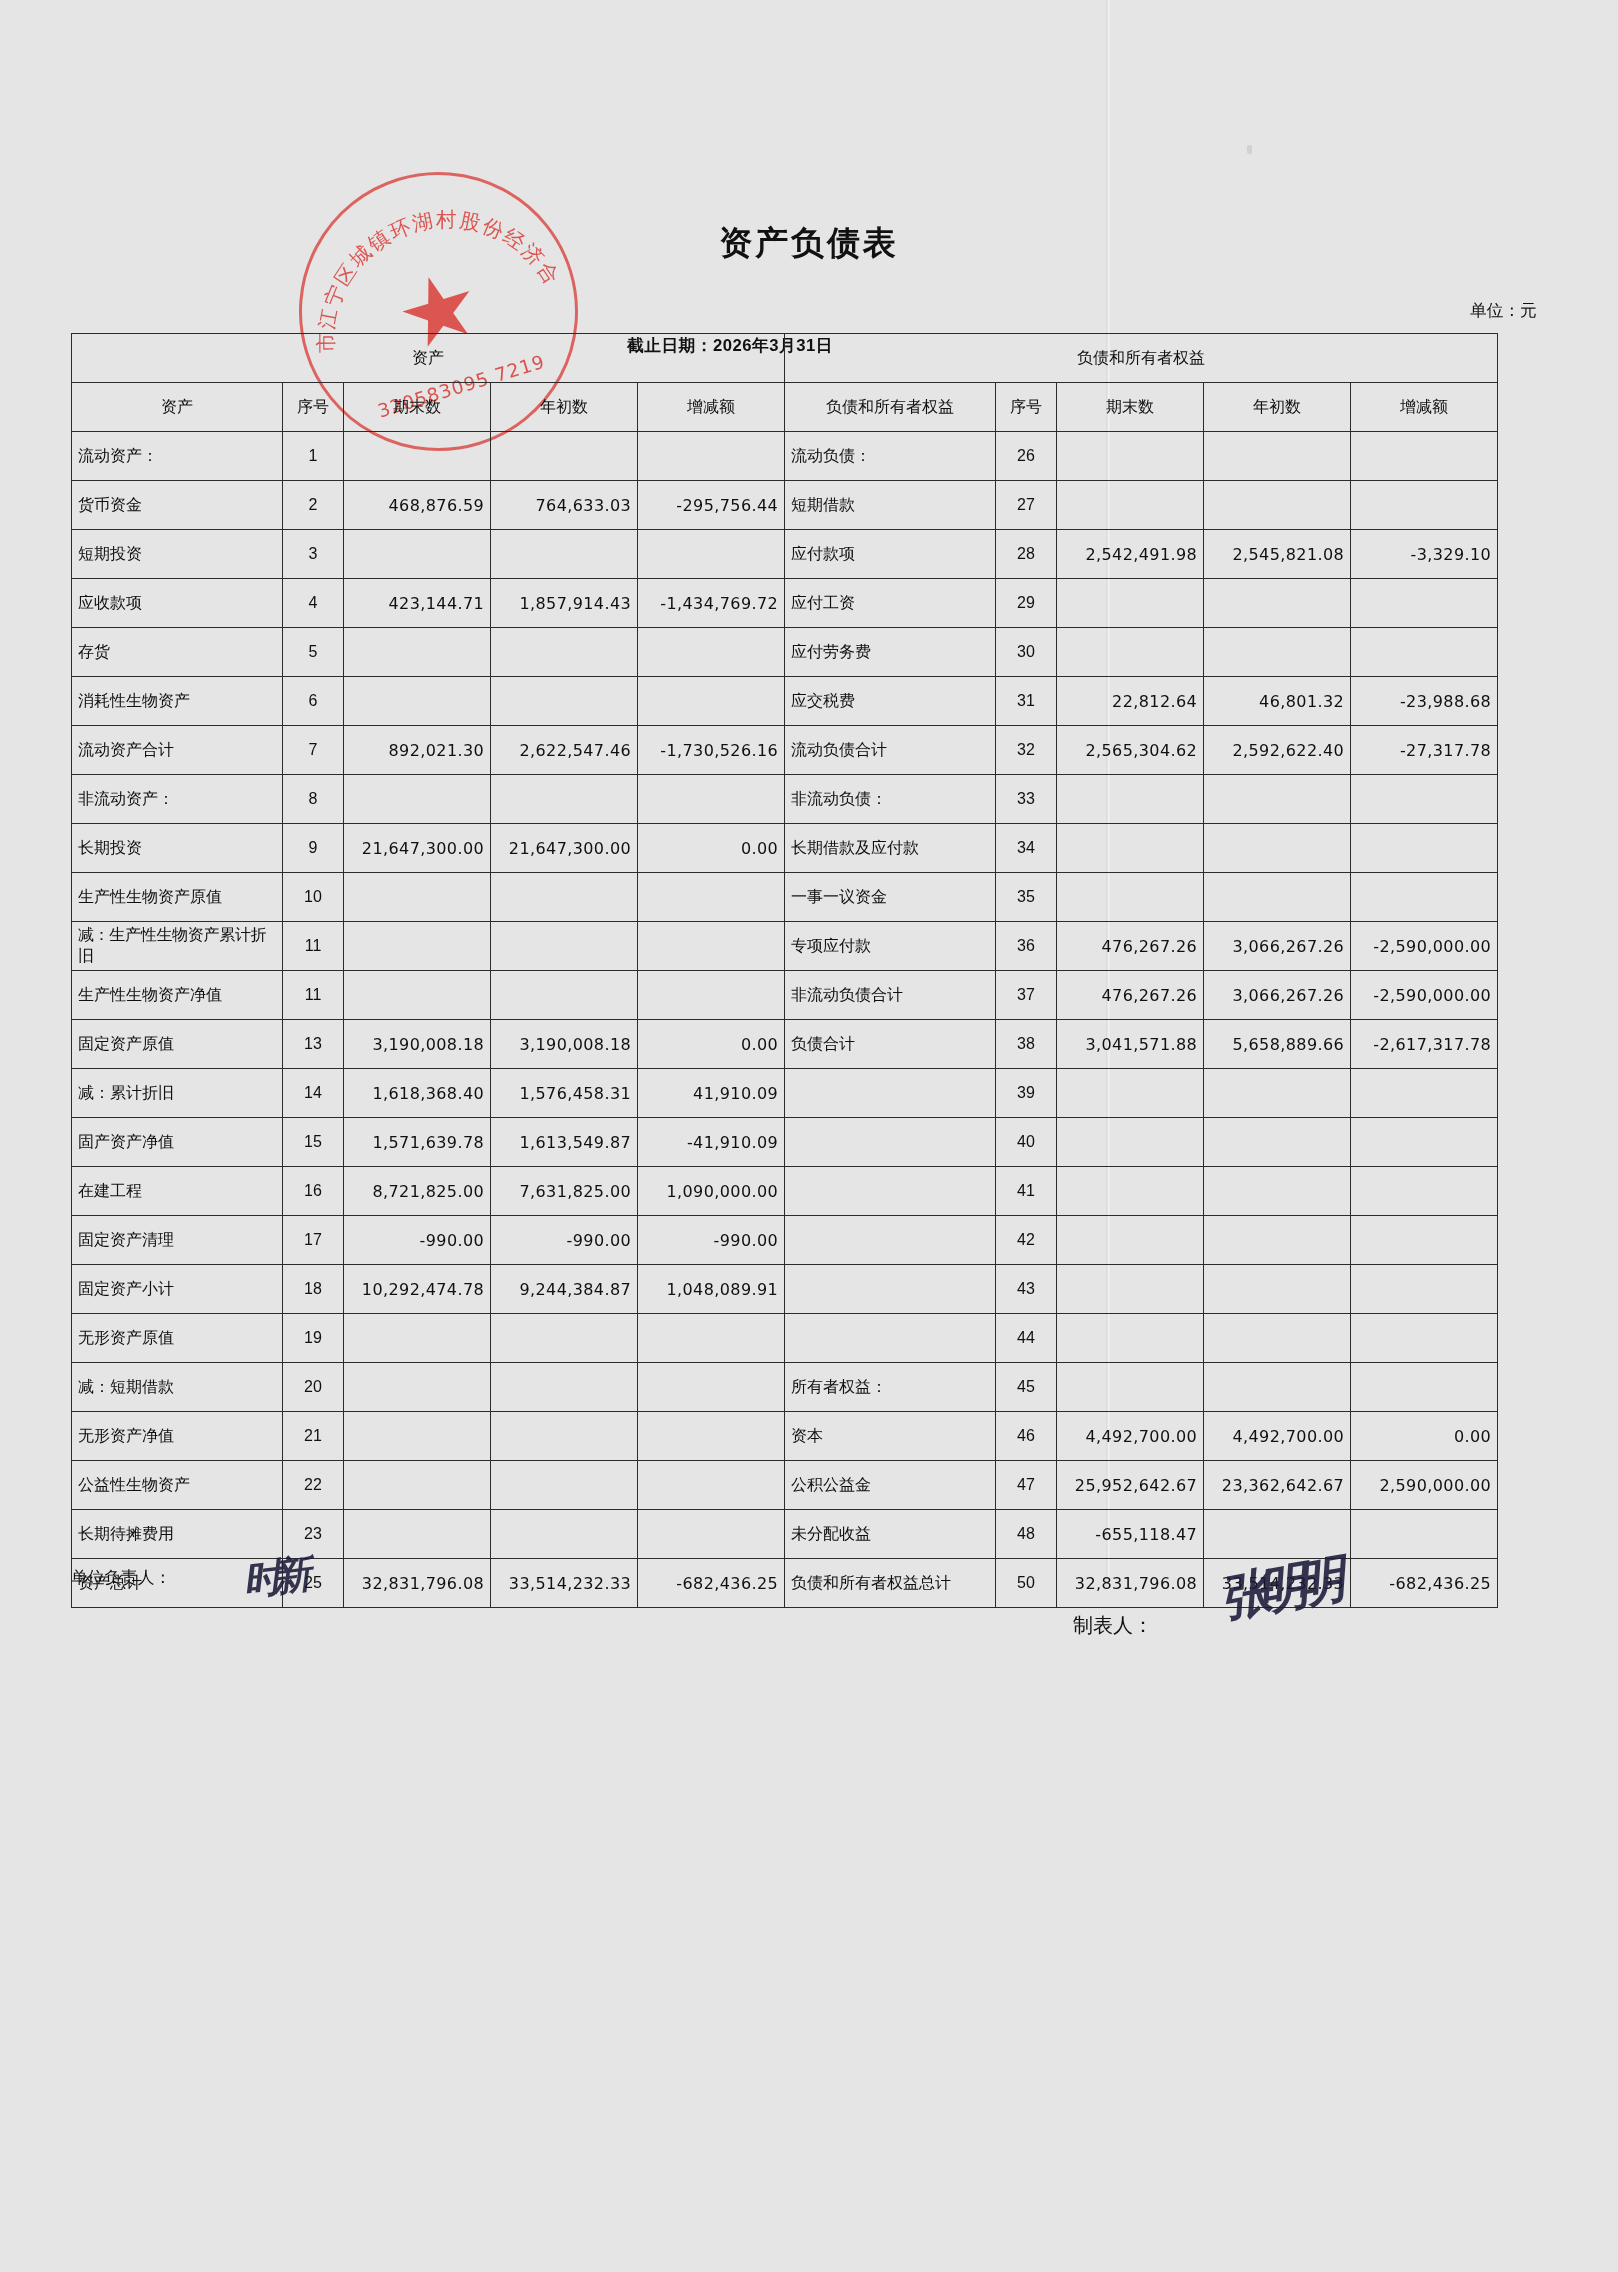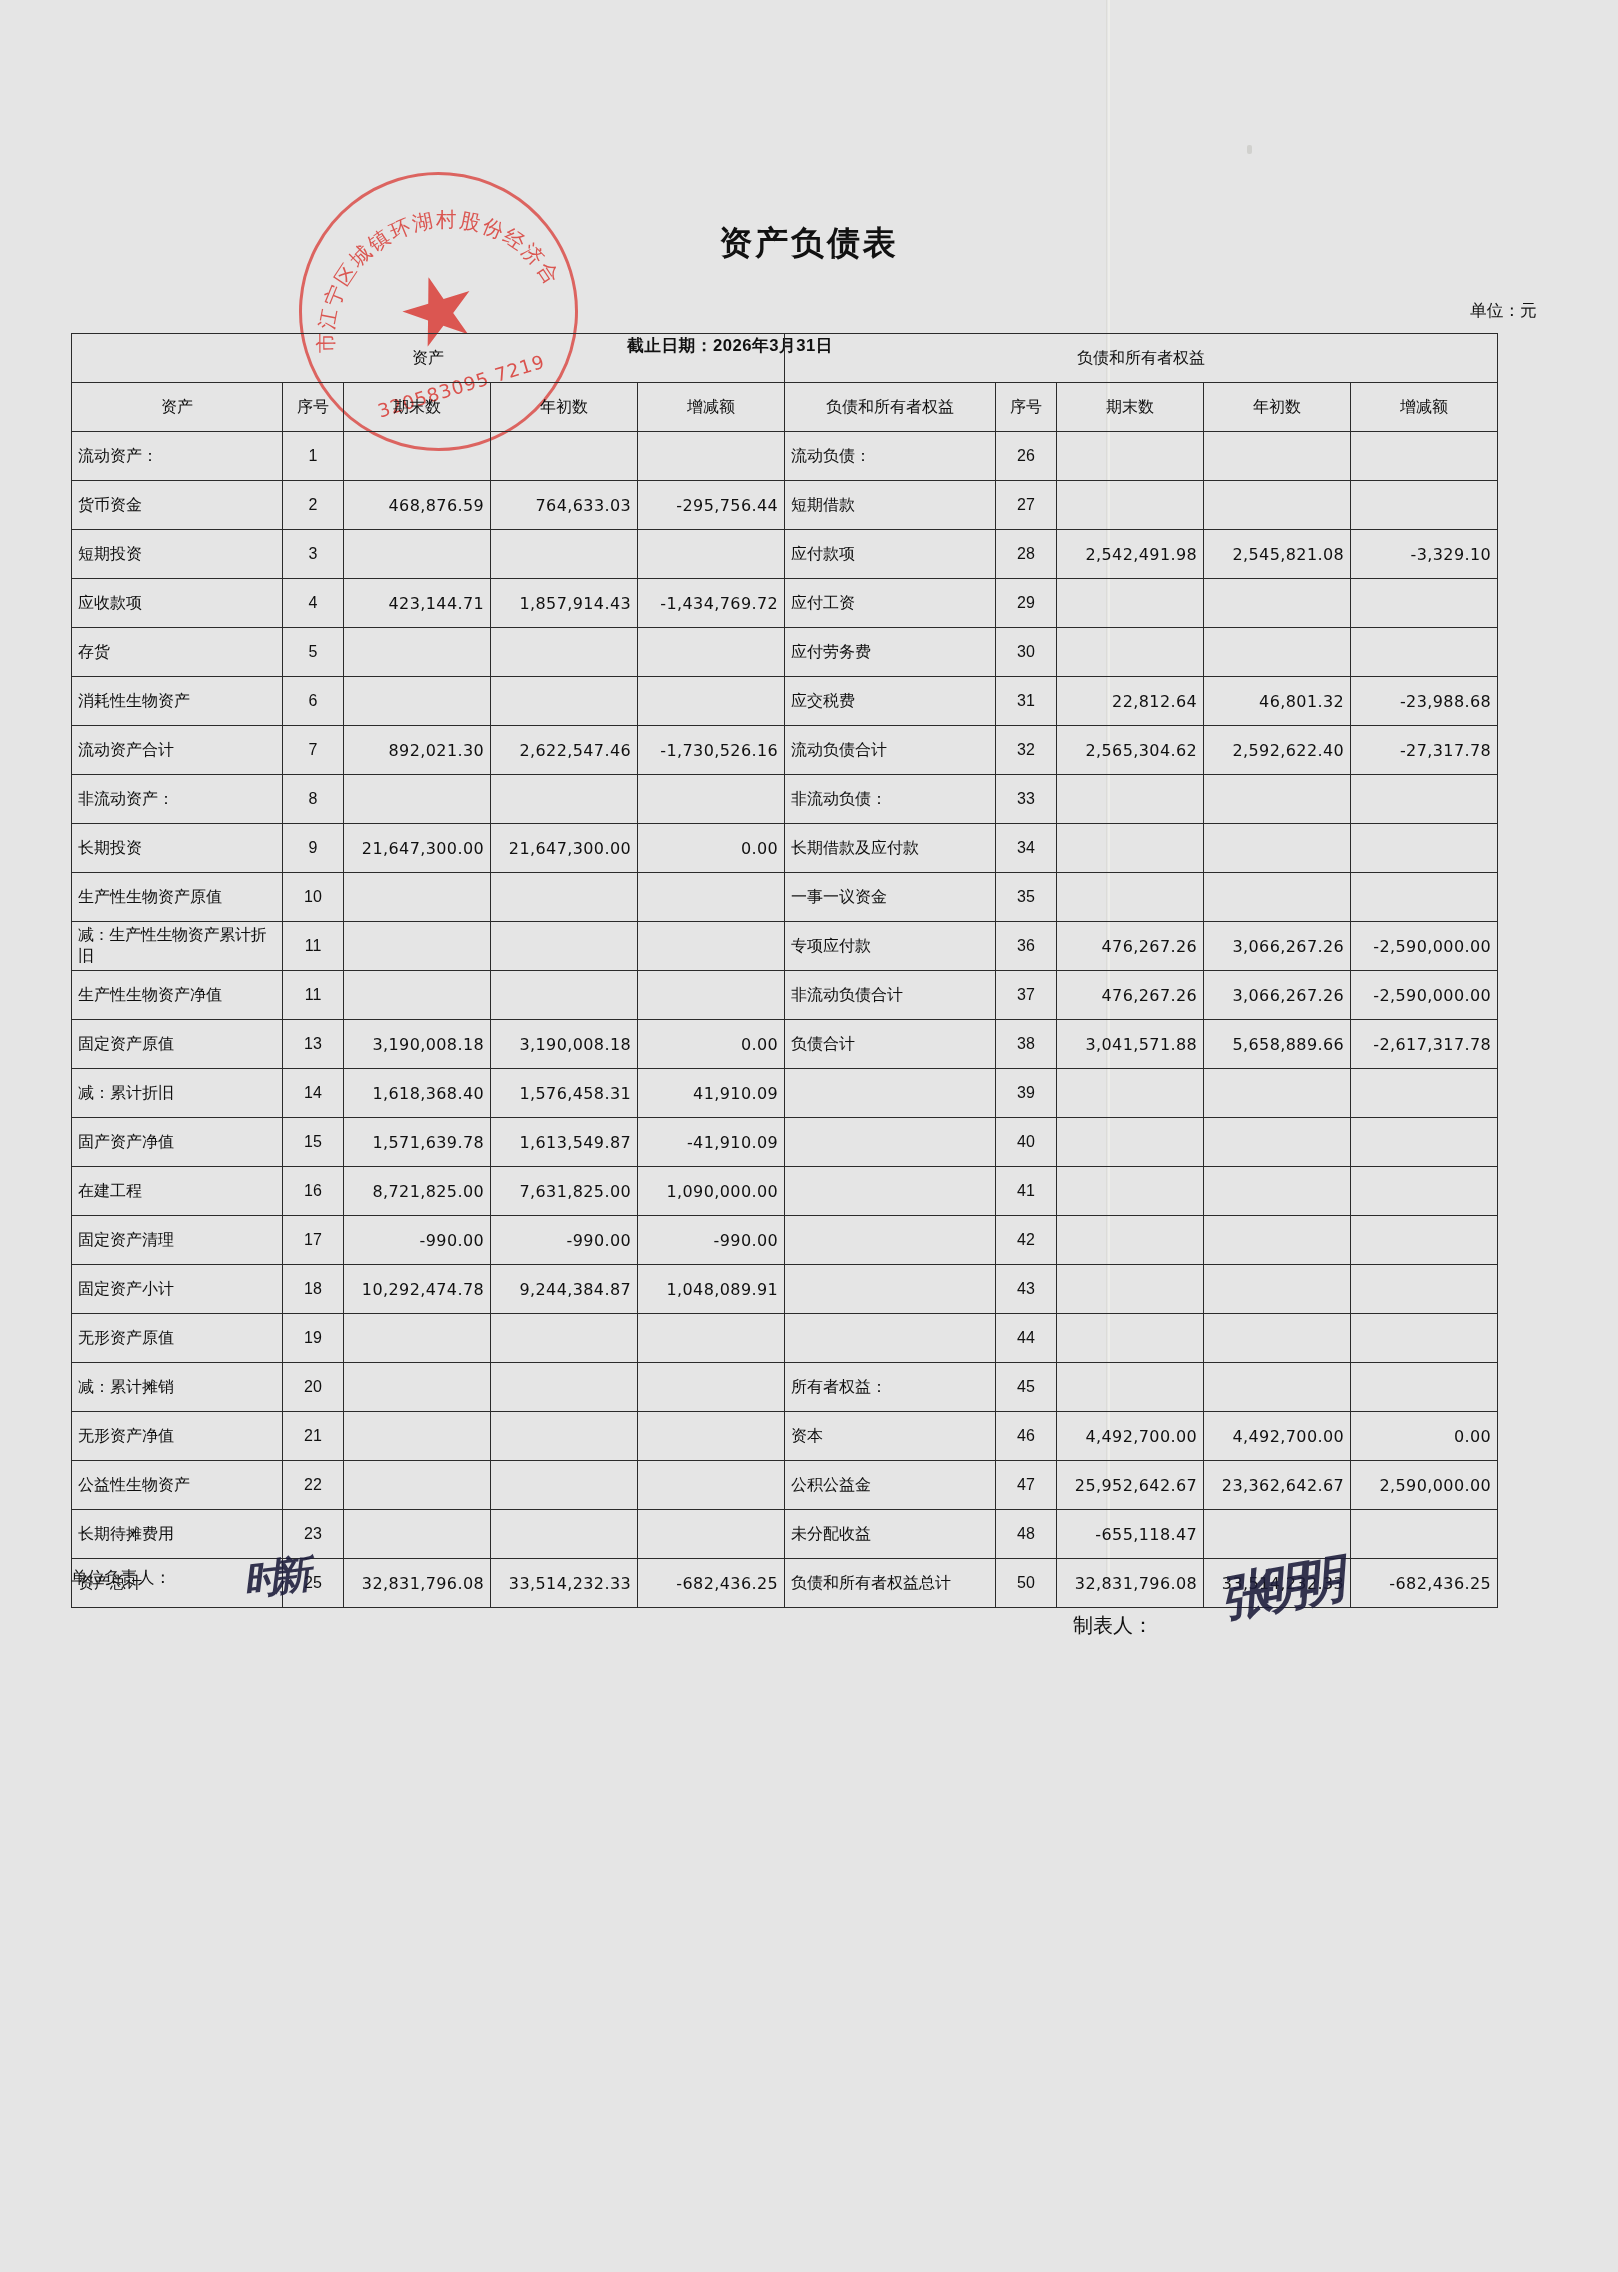--- a/index.html
+++ b/index.html
@@ -495,21 +495,21 @@
           <td class="num"></td>
           <td class="num"></td>
           <td class="num"></td>
           <td class="indent1"></td>
           <td class="c-no">44</td>
           <td class="num"></td>
           <td class="num"></td>
           <td class="num"></td>
         </tr>
         <tr>
-          <td class="indent2">减：累计摊销</td>
+          <td class="indent2">减：短期借款</td>
           <td class="c-no">20</td>
           <td class="num"></td>
           <td class="num"></td>
           <td class="num"></td>
           <td class="indent0">所有者权益：</td>
           <td class="c-no">45</td>
           <td class="num"></td>
           <td class="num"></td>
           <td class="num"></td>
         </tr>

